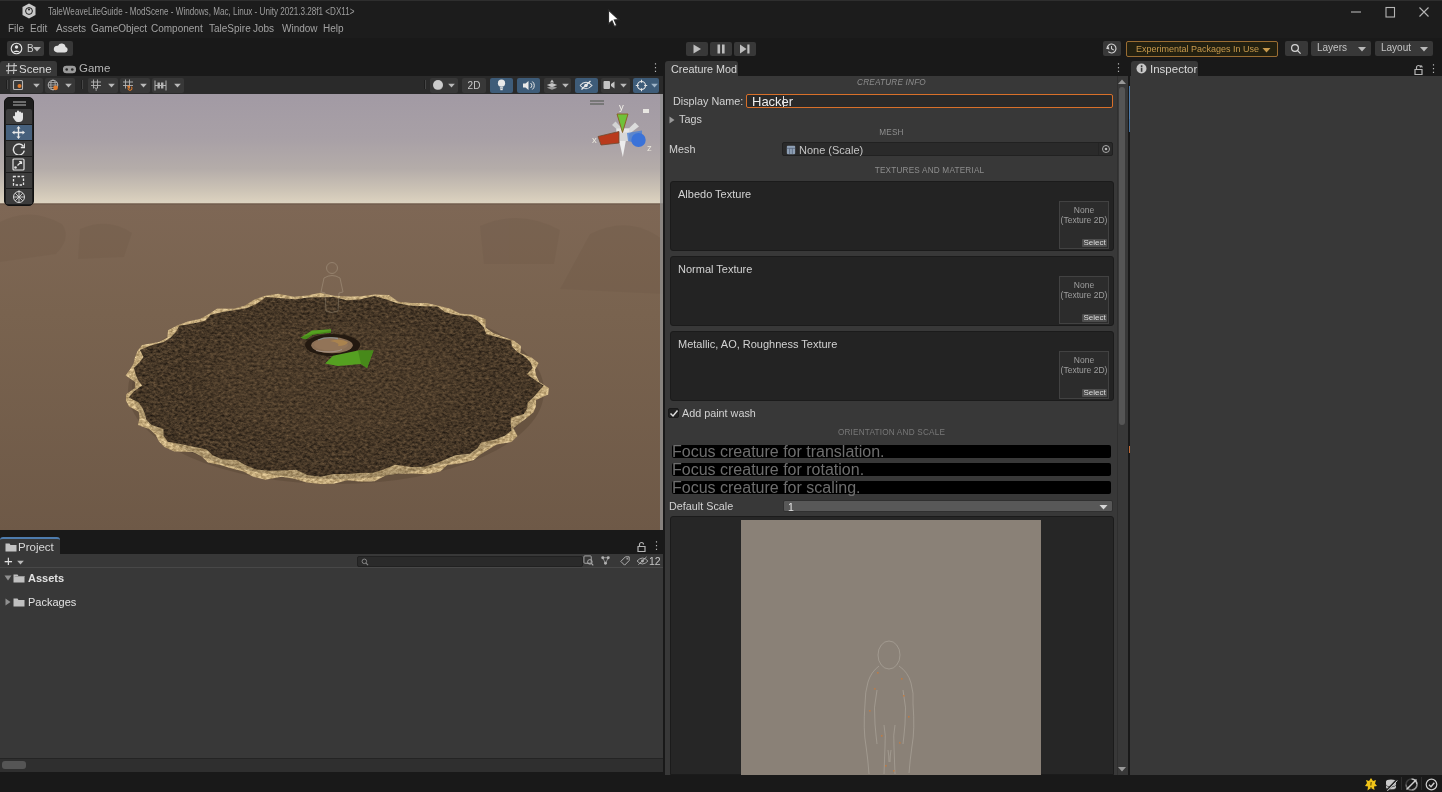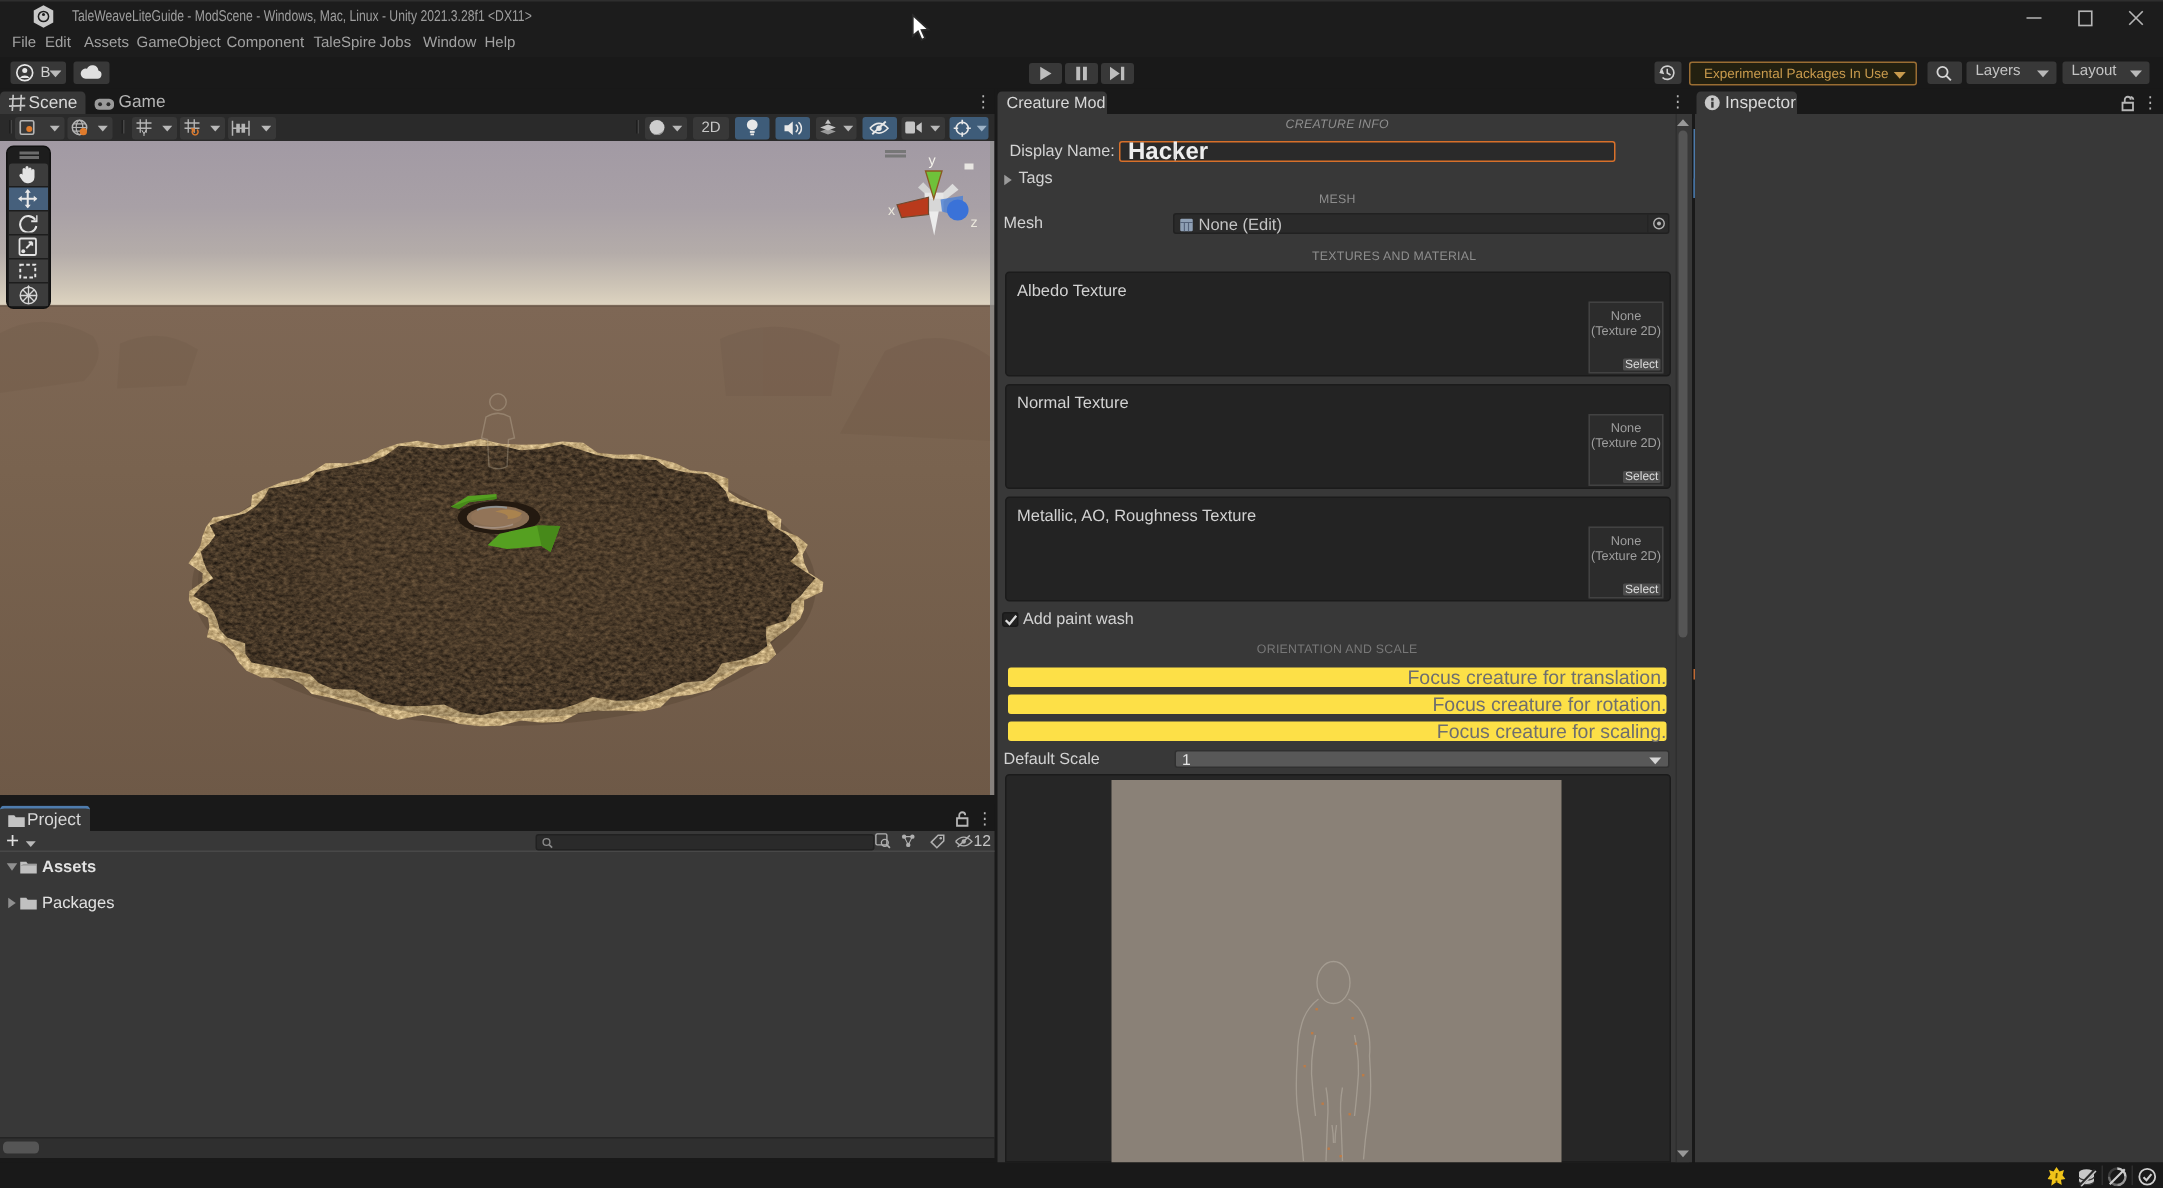--- a/index.html
+++ b/index.html
@@ -36,21 +36,21 @@
 #insp-tabbar{left:1130px;top:59px;width:312px;height:17px;}
 #insp-body{left:1130px;top:76px;width:312px;height:699px;background:#383838;}
 
 #statusbar{left:0;top:775px;width:1442px;height:17px;background:#191919;}
 .hdr{position:absolute;width:443px;text-align:center;font-size:8.2px;color:#8e8e8e;letter-spacing:0.2px;}
 .lab{position:absolute;font-size:10.8px;color:#d2d2d2;}
 .box{position:absolute;left:670px;width:444px;background:#232323;border:1px solid #1b1b1b;border-radius:3px;}
 .well{position:absolute;right:4px;width:50px;background:#2c2c2c;border:1px solid #424242;}
 .welltxt{position:absolute;top:4px;width:100%;text-align:center;font-size:8.5px;color:#9f9f9f;line-height:9.5px;}
 .selbtn{position:absolute;right:1px;bottom:1px;width:25px;height:8.5px;background:#4d4d4d;color:#ddd;font-size:8px;text-align:center;line-height:8.5px;border-radius:1px;}
-.disbtn{position:absolute;left:672px;width:439px;height:13px;background:#fde047;border-radius:2px;color:#6e6e6e;font-size:13px;text-align:right;line-height:13px;}
+.disbtn{position:absolute;left:672px;width:439px;height:13px;background:#000000;border-radius:2px;color:#6e6e6e;font-size:16px;text-align:left;line-height:13px;}
 </style></head>
 <body>
 
 <div class="abs" id="titlebar"></div>
 <svg class="abs" style="left:21px;top:3px" width="16" height="16" viewBox="0 0 16 16">
     <path d="M8 0.5 L14.5 4 L14.5 12 L8 15.5 L1.5 12 L1.5 4 Z" fill="#c8c8c8"></path>
     <circle cx="8" cy="8" r="3.4" fill="none" stroke="#1c1c1c" stroke-width="1"></circle>
     <circle cx="8" cy="6.6" r="1" fill="#1c1c1c"></circle>
   </svg>
 <div class="abs" id="title-text" style="transform:scaleX(0.78);transform-origin:0 0;font-size:10.4px;">TaleWeaveLiteGuide - ModScene - Windows, Mac, Linux - Unity 2021.3.28f1 &lt;DX11&gt;</div>
@@ -465,36 +465,36 @@
   </div>
 
 <div class="abs tabbar" id="cm-tabbar"></div>
 <div class="tab" style="left:665px;top:61px;width:73px;height:15px;font-size:10.8px;">
     <span style="position:absolute;left:6px;top:1px;">Creature Mod</span>
   </div>
 <div class="abs" style="left:1113px;top:61px;color:#b5b5b5;font-size:11px;">⋮</div>
 <div class="abs panel" id="cm-body"></div>
 <div class="hdr" style="left:670px;top:78px;font-style:italic;">CREATURE INFO</div>
 <div class="lab" style="left:673px;top:95px;">Display Name:</div>
-<div class="abs" style="left:746px;top:93.5px;width:331px;height:14.5px;background:#2a2a2a;border:1px solid #d8702a;border-radius:2px;color:#eee;font-size:16px;line-height:13px;font-weight:bold;">
+<div class="abs" style="left:746px;top:93.5px;width:367px;height:14.5px;background:#2a2a2a;border:1px solid #d8702a;border-radius:2px;color:#eee;font-size:13px;line-height:13px;">
     <span style="position:absolute;left:5px;">Hacker</span>
     <span style="position:absolute;left:36px;top:1px;width:1px;height:11px;background:#ddd;"></span>
   </div>
 <svg width="8" height="8" viewBox="0 0 8 8" style="position:absolute;left:668px;top:116px">
     <path d="M1.5,0.5 L6.5,4 L1.5,7.5 Z" fill="#9a9a9a"></path>
   </svg>
 <div class="lab" style="left:679px;top:113px;">Tags</div>
 <div class="hdr" style="left:670px;top:128px;">MESH</div>
 <div class="lab" style="left:669px;top:143px;">Mesh</div>
 <div class="abs" style="left:782px;top:142px;width:331px;height:13.5px;background:#2a2a2a;border:1px solid #212121;border-radius:2px;">
  <svg width="10" height="10" viewBox="0 0 12 12" style="position:absolute;left:3px;top:1.5px">
       <rect x="1" y="1" width="10" height="10" rx="1" fill="#8fa0b5"></rect>
       <path d="M1,4 h10 M4.3,4 v7 M7.6,4 v7" stroke="#55637a" stroke-width="0.9"></path>
     </svg>
- <span style="position:absolute;left:16px;top:0.5px;color:#c4c4c4;font-size:11px;">None (Edit)</span>
+ <span style="position:absolute;left:16px;top:0.5px;color:#c4c4c4;font-size:11px;">None (Scale)</span>
  <div style="position:absolute;right:0;top:0;width:14px;height:11.5px;border-left:1px solid #242424;">
   <svg width="10" height="10" viewBox="0 0 12 12" style="position:absolute;left:2px;top:1px">
         <circle cx="6" cy="6" r="4.2" fill="none" stroke="#b5b5b5" stroke-width="1.1"></circle>
         <circle cx="6" cy="6" r="1.6" fill="#b5b5b5"></circle>
       </svg>
  </div>
 </div>
 <div class="hdr" style="left:708px;top:166px;">TEXTURES AND MATERIAL</div>
 <div class="box" style="top:181px;height:70px;">
  <span style="position:absolute;left:7px;top:6px;color:#d2d2d2;font-size:11px;">Albedo Texture</span>

